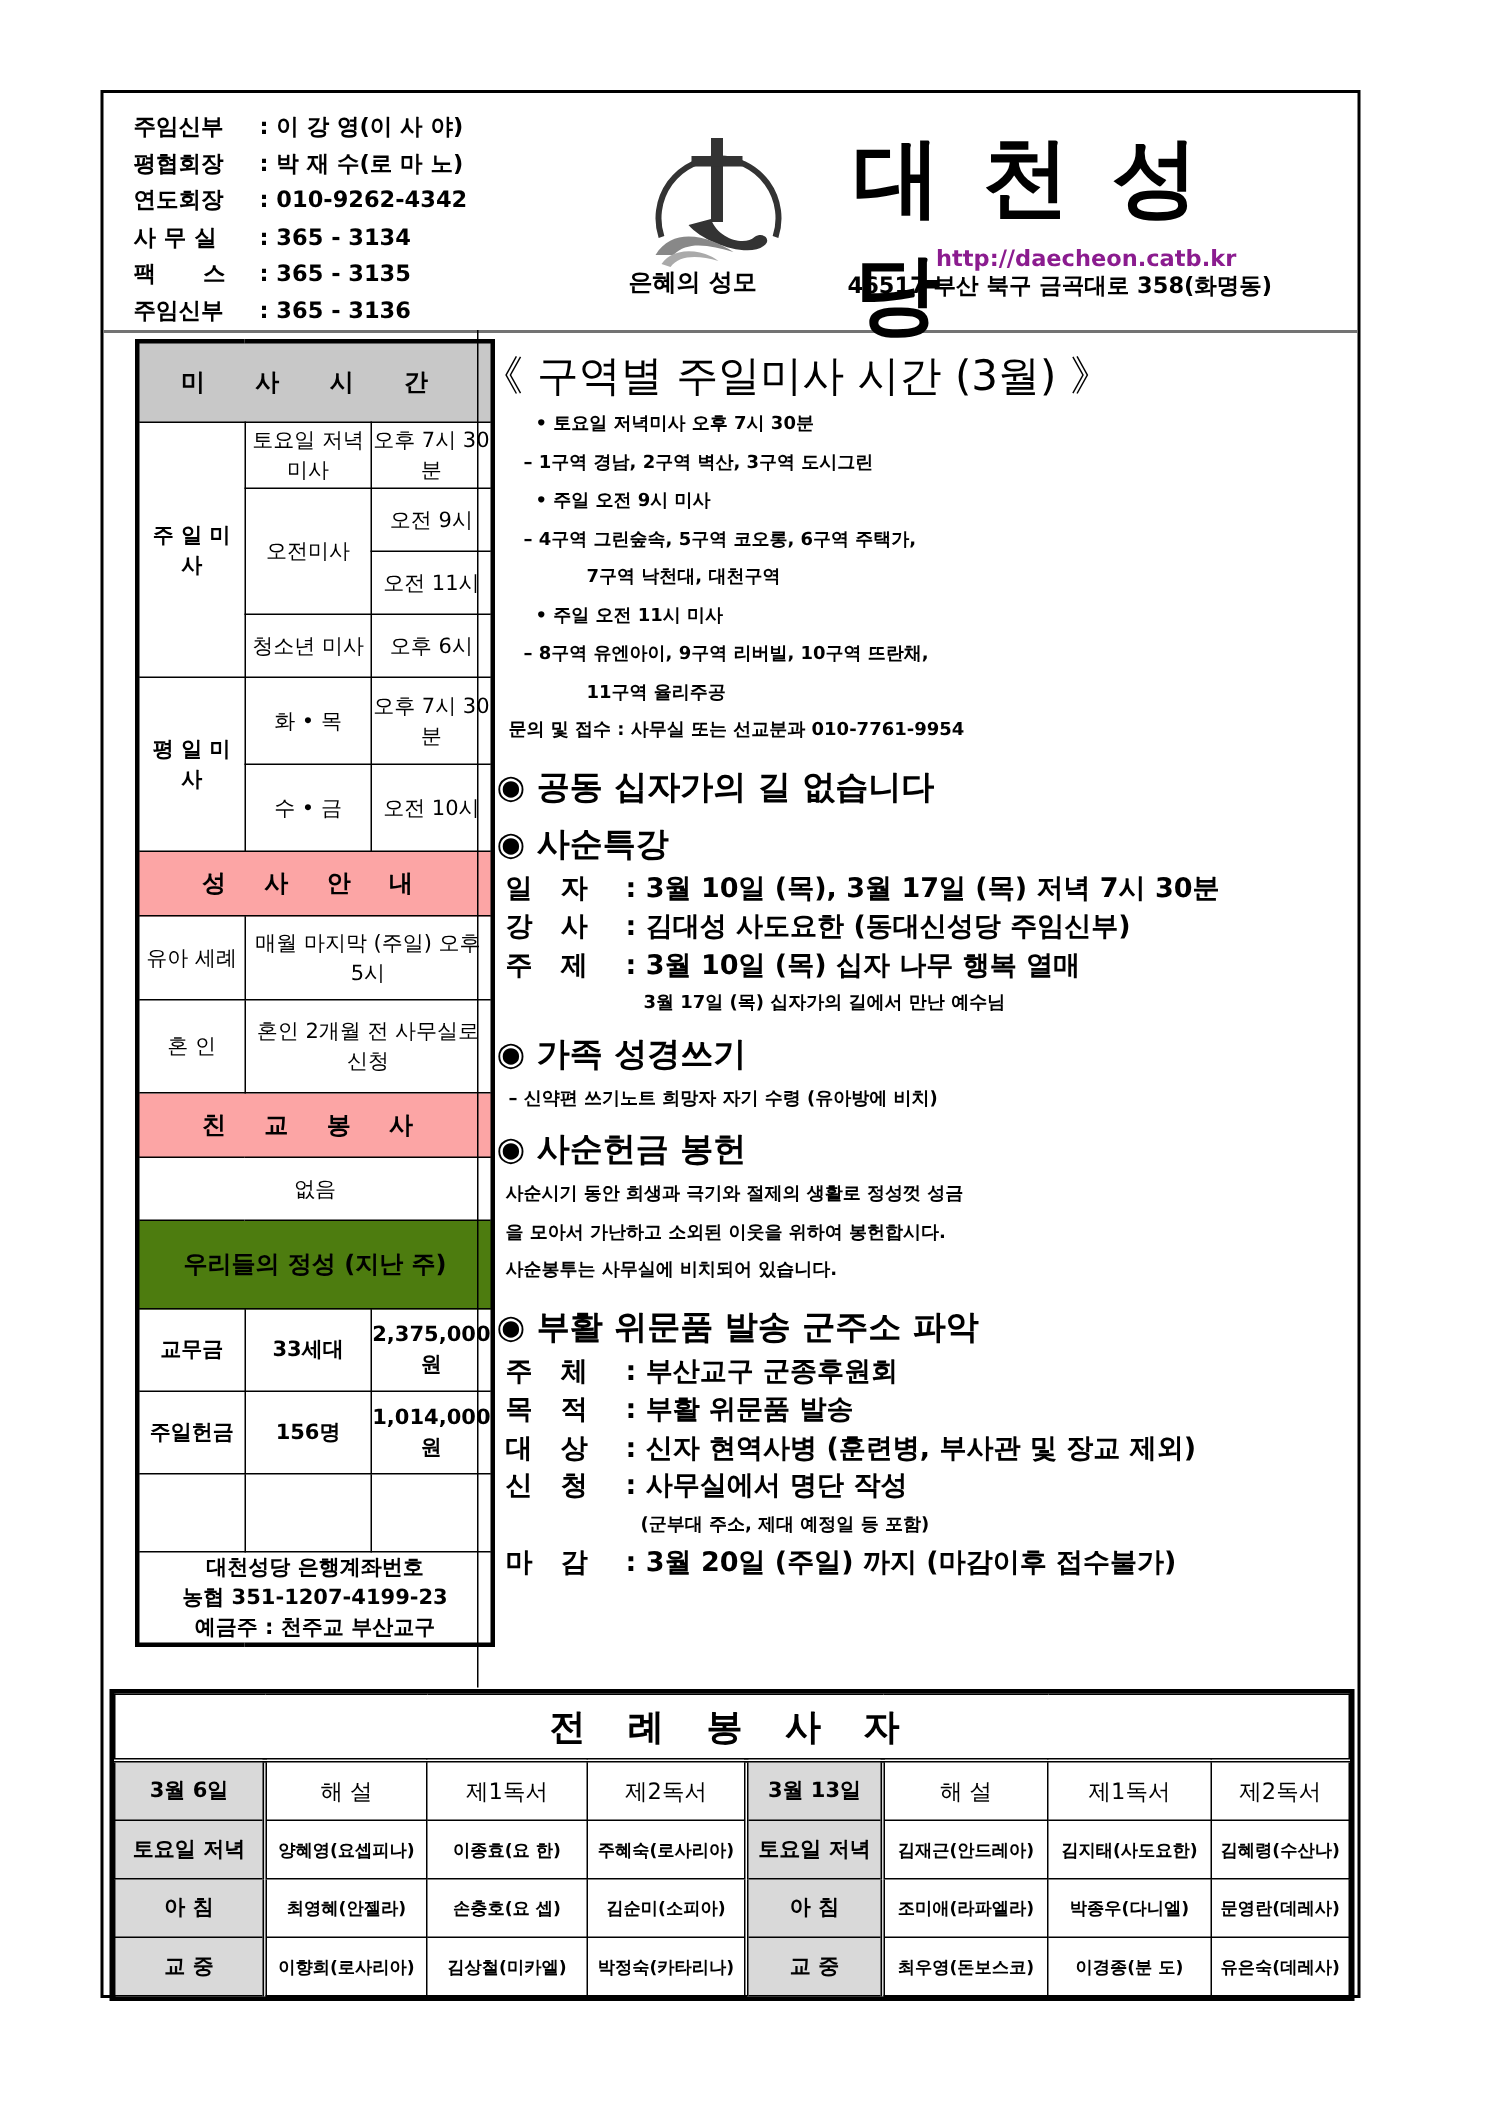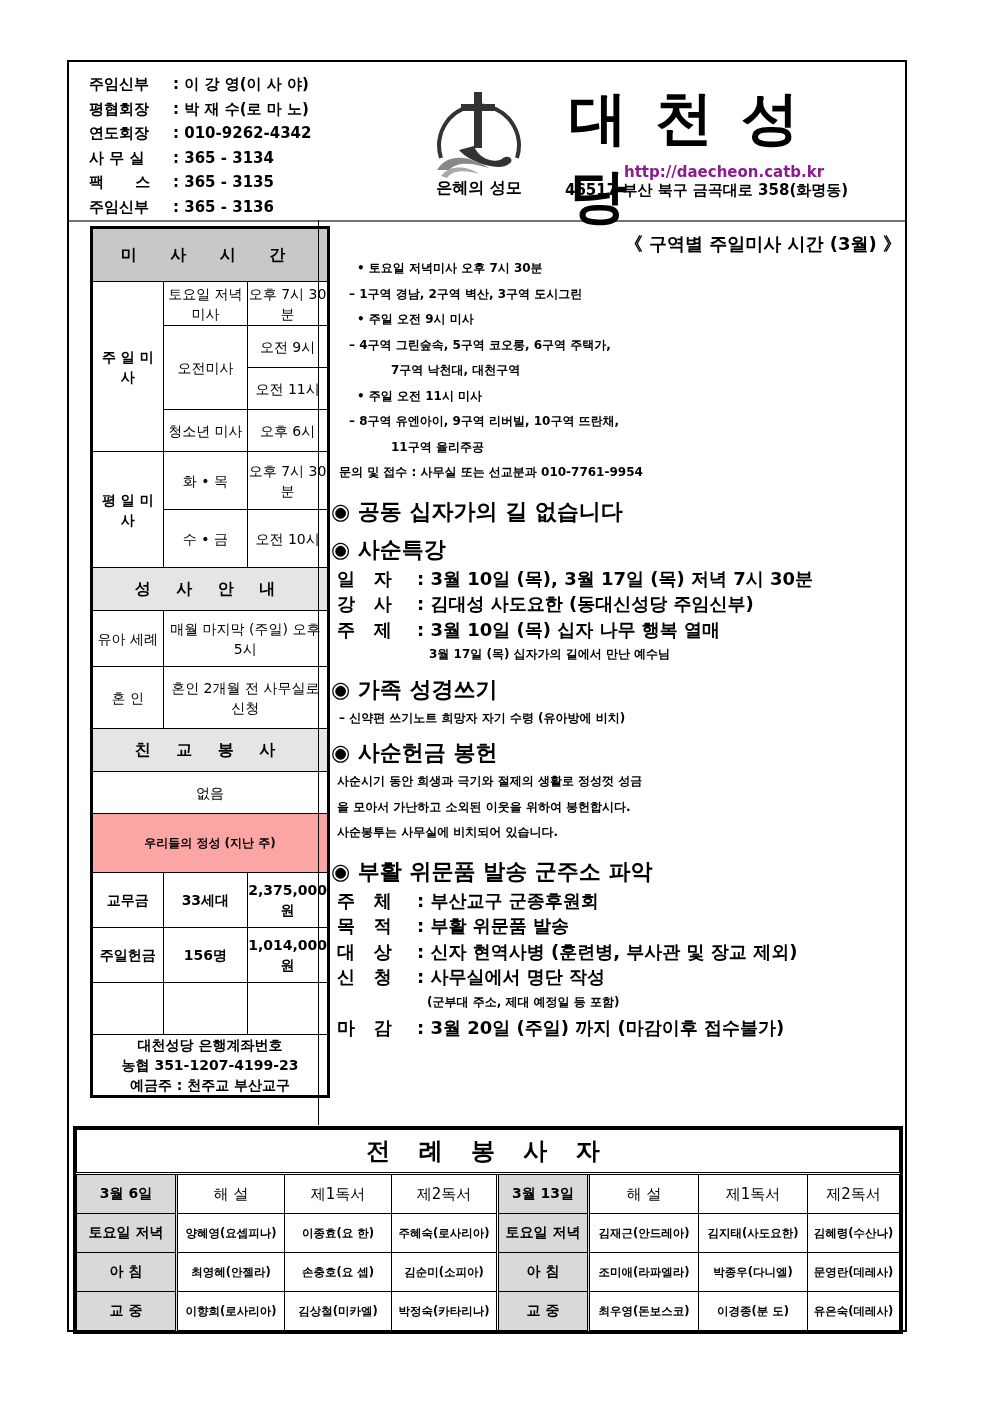--- a/index.html
+++ b/index.html
@@ -4,38 +4,38 @@
 <style>
   html, body { margin: 0; padding: 0; background: #ffffff; }
   body { width: 992px; height: 1403px; position: relative; font-family: "DejaVu Sans", sans-serif; color: #000; }
   .page { position: absolute; left: 67px; top: 60px; width: 840px; height: 1272px; border: 2px solid #000; box-sizing: border-box; }
   
   .header { position: absolute; left: 0; top: 0; width: 836px; height: 158px; border-bottom: 2px solid #737373; }
   .contacts { position: absolute; left: 20px; top: 10px; font-size: 15px; font-weight: bold; line-height: 24.5px; }
   .contacts .row { white-space: nowrap; }
   .contacts .lbl { display: inline-block; width: 84px; letter-spacing: 0px; }
   .logo { position: absolute; left: 350px; top: 18px; width: 120px; height: 135px; }
-  .logo-caption { position: absolute; left: 0; top: 98px; width: 120px; text-align: center; font-size: 16px; font-weight: bold; }
+  .logo-caption { position: absolute; left: 0; top: 98px; width: 120px; font-size: 16px; font-weight: bold; }
   .church-name { position: absolute; left: 500px; top: 18px; font-size: 58px; font-weight: bold; letter-spacing: 28px; font-family: "DejaVu Sans", sans-serif; }
   .url { position: absolute; left: 555px; top: 101px; font-size: 15px; color: #8b1c8f; font-weight: bold; }
   .address { position: absolute; left: 496px; top: 119px; font-size: 15px; font-weight: bold; white-space: nowrap; }
   
   .left { position: absolute; left: 4px; top: 164px; width: 240px; margin-left: 17px; }
   table { border-collapse: collapse; }
   .lt { width: 240px; border: 3px solid #000; font-size: 14px; font-weight: bold; }
   .lt td { border: 1px solid #000; text-align: center; vertical-align: middle; padding: 0; line-height: 20px; }
   .lt .hd { background: #c8c8c8; height: 52px; font-size: 16px; letter-spacing: 14px; }
-  .lt .hd2 { background: #e5e5e5; height: 42px; font-size: 16px; letter-spacing: 10px; }
-  .lt .hd3 { background: #fca5a5; height: 58px; font-size: 12px; letter-spacing: 0px; }
+  .lt .hd2 { background: #fca5a5; height: 42px; font-size: 16px; letter-spacing: 10px; }
+  .lt .hd3 { background: #4d7c0f; height: 58px; font-size: 16px; letter-spacing: 0px; }
   .bank { font-size: 14px; line-height: 24px; text-align: center; }
   
   .vdiv { position: absolute; left: 249px; top: 158px; width: 1px; height: 905px; background: #000; }
   
   .right { position: absolute; left: 262px; top: 170px; width: 570px; font-weight: bold; }
-  .title { text-align: right; font-size: 18px; font-weight: bold; margin-left: -10px; }
+  .title { text-align: left; font-size: 28px; font-weight: normal; margin-left: -10px; }
   .line { font-size: 12px; line-height: 25.5px; white-space: nowrap; }
   .sec-title { font-size: 22px; line-height: 32px; margin-top: 6px; white-space: nowrap; }
   .kv { display: flex; font-size: 18px; line-height: 25.5px; white-space: nowrap; }
   .kv .k { width: 80px; padding-left: 6px; }
   .kv .v { }
   .indent1 { padding-left: 26px; }
   .indent2 { padding-left: 50px; }
   .indentv { padding-left: 88px; }
   
   .bottom { position: absolute; left: 4px; top: 1064px; width: 830px; border: 3px solid #000; box-sizing: border-box; }

